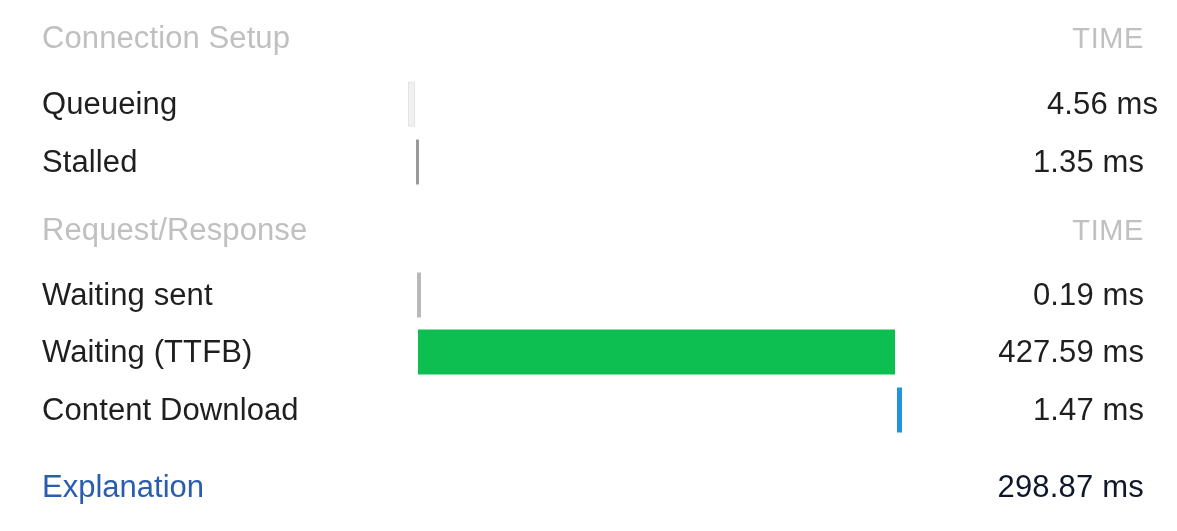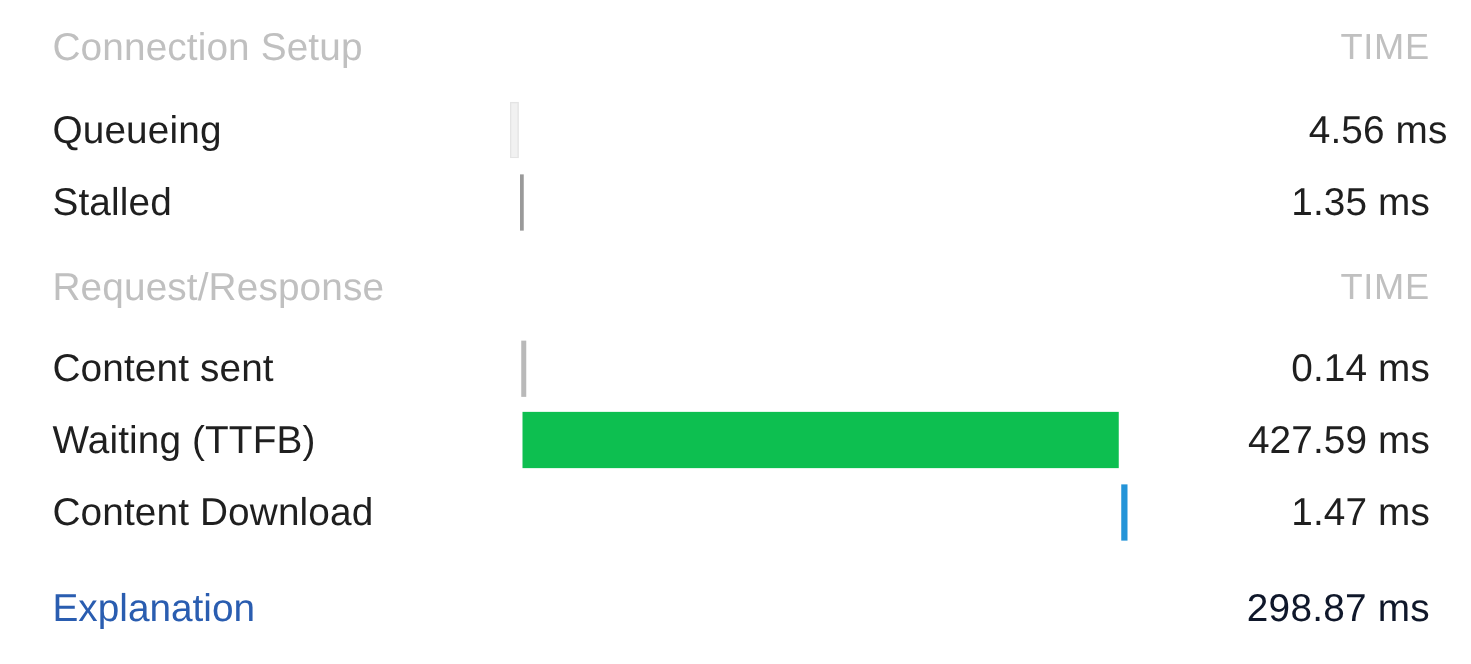--- a/index.html
+++ b/index.html
@@ -134,25 +134,25 @@
     </div>
     <span class="value">1.35 ms</span>
   </div>
 
   <div class="row section-header" style="top:206px;">
     <span class="label">Request/Response</span>
     <span class="value">TIME</span>
   </div>
 
   <div class="row data-row" style="top:271px;">
-    <span class="label">Content sent</span>
+    <span class="label">Waiting sent</span>
     <div class="bar-track">
       <div class="bar" style="left:9px;width:4px;height:45px;background:#b9b9b9;"></div>
     </div>
-    <span class="value">0.14 ms</span>
+    <span class="value">0.19 ms</span>
   </div>
 
   <div class="row data-row" style="top:328px;">
     <span class="label">Waiting (TTFB)</span>
     <div class="bar-track">
       <div class="bar" style="left:10px;width:477px;height:45px;background:#0dbf50;"></div>
     </div>
     <span class="value">427.59 ms</span>
   </div>
 

